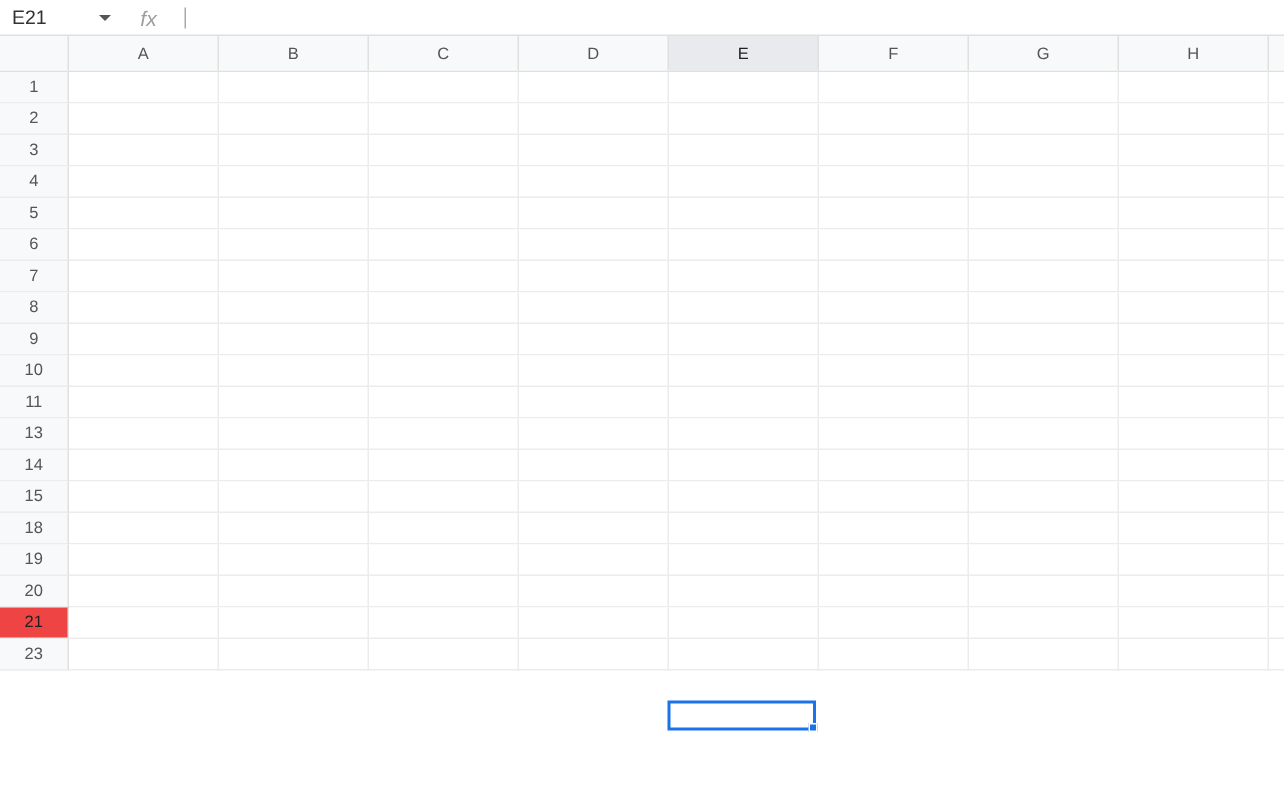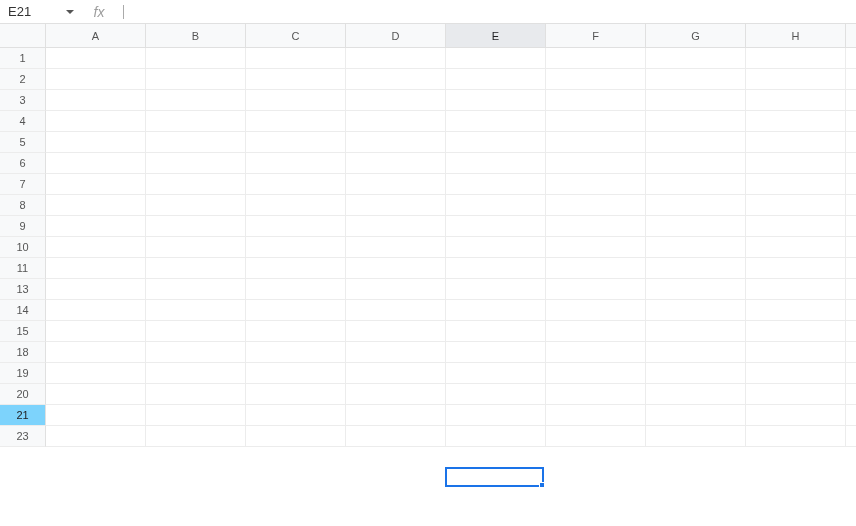--- a/index.html
+++ b/index.html
@@ -101,21 +101,21 @@
     width: 46px;
     display: flex;
     align-items: center;
     justify-content: center;
     border-right: 1px solid #e0e0e0;
     border-bottom: 1px solid #ececec;
     color: #555;
     font-size: 11px;
     background: #f8f9fa;
   }
-  .row-header.active { background: #7dd3fc; color: #202124; }
+  .row-header.active { background: #ef4444; color: #202124; }
   .cell {
     width: 100px;
     border-right: 1px solid #ececec;
     border-bottom: 1px solid #ececec;
     background: #fff;
   }
   .cell.last { flex: 1; border-right: none; }
 
   
   .selection {

